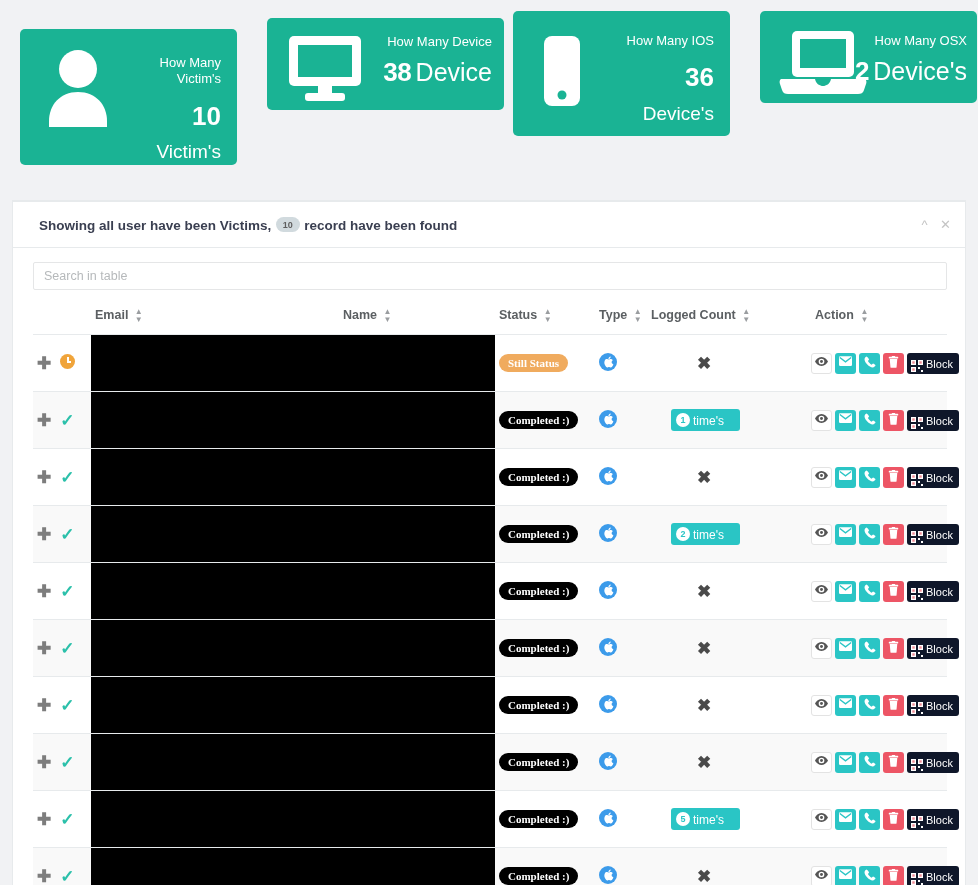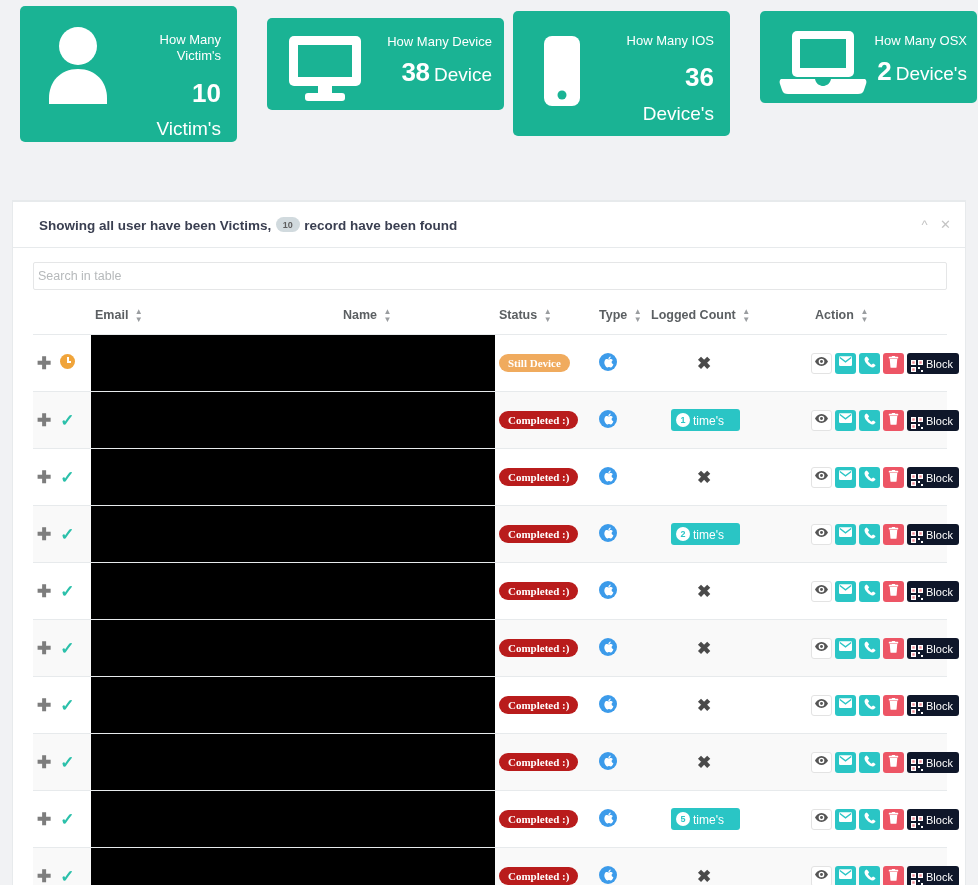--- a/index.html
+++ b/index.html
@@ -38,26 +38,26 @@
     font-size: 13px;
     font-weight: 400;
     display: block;
   }
   .card-value {
     font-size: 26px;
     font-weight: bold;
     letter-spacing: -0.5px;
   }
   .card-unit {
-    font-size: 19px;
+    font-size: 25px;
     font-weight: 400;
   }
 
   
-  #card-victims { left: 20px; top: 6px; width: 217px; height: 136px; }
+  #card-victims { left: 20px; top: 29px; width: 217px; height: 136px; }
   #card-victims .card-icon { left: 26px; top: 20px; }
   #card-victims .card-text { right: 16px; top: 26px; width: 120px; }
   #card-victims .v-num { display:block; font-size: 26px; font-weight: bold; margin-top: 12px;}
   #card-victims .v-unit { display:block; font-size: 19px; margin-top: 8px; }
 
   
   #card-device { left: 267px; top: 18px; width: 237px; height: 92px; }
   #card-device .card-icon { left: 20px; top: 16px; }
   #card-device .card-text { right: 12px; top: 16px; width: 160px; }
   #card-device .d-line { display:block; margin-top: 6px; white-space: nowrap; }
@@ -123,21 +123,21 @@
     color: #c4c4c4;
   }
 
   .panel-body { padding: 14px 20px 0 20px; }
 
   .search-box {
     width: 914px;
     height: 28px;
     border: 1px solid #e5e6e7;
     border-radius: 2px;
-    padding: 0 4px;
+    padding: 0 10px;
     font-size: 12.5px;
     color: #676a6c;
     font-family: "Liberation Sans", sans-serif;
     outline: none;
     display: block;
     background: #fff;
   }
   .search-box::placeholder { color: #b6b9bb; }
 
   
@@ -238,21 +238,21 @@
     display: inline-block;
     border-radius: 10px;
     color: #ffffff;
     font-family: "Liberation Serif", serif;
     font-weight: bold;
     font-size: 11px;
     padding: 3px 9px 3px 9px;
     white-space: nowrap;
   }
   .badge-warning { background: #f0ab5e; }
-  .badge-success { background: #b91c1c; }
+  .badge-success { background: #000000; }
 
   .apple-chip {
     display: inline-block;
     width: 18px; height: 18px;
     border-radius: 50%;
     background: #3c9bea;
     position: relative;
     text-align: center;
   }
   .apple-chip svg { position: absolute; left: 4px; top: 3px; }
@@ -448,21 +448,21 @@
       </thead>
       <tbody id="table-body">
           <tr>
             <td><span class="exp-plus">✚</span><span class="row-flag"><span class="flag-clock"></span></span></td>
             <td>
               <span class="redacted"></span>
             </td>
             <td>
               <span class="redacted"></span>
             </td>
-            <td><span class="badge badge-warning">Still Device</span></td>
+            <td><span class="badge badge-warning">Still Status</span></td>
             <td><span class="apple-chip"><svg width="11" height="12" viewBox="0 0 11 12">
                   <path d="M8.6 6.3c0-1.4 1.1-2.1 1.2-2.1-0.6-1-1.6-1.1-2-1.1-0.8-0.1-1.6 0.5-2 0.5s-1.1-0.5-1.8-0.5c-0.9 0-1.8 0.5-2.2 1.4-1 1.7-0.3 4.2 0.7 5.6 0.5 0.7 1 1.4 1.8 1.4 0.7 0 1-0.5 1.8-0.5s1.1 0.5 1.8 0.4c0.8 0 1.2-0.7 1.7-1.4 0.5-0.8 0.7-1.5 0.8-1.6-0.1 0-1.6-0.6-1.8-2.1z" fill="#fff"></path>
                   <path d="M7.1 2.2c0.4-0.5 0.6-1.1 0.6-1.7-0.6 0-1.3 0.4-1.7 0.9-0.4 0.4-0.7 1.1-0.6 1.7 0.6 0 1.3-0.4 1.7-0.9z" fill="#fff"></path>
                 </svg></span></td>
             <td style="padding-left: 50px;"><span class="count-x">✖</span></td>
             <td style="padding-left: 36px;"><span class="act-group"><span class="act-btn act-view"><svg width="13" height="9" viewBox="0 0 16 11">
                     <path d="M8 0C4 0 1.2 3 0 5.5 1.2 8 4 11 8 11s6.8-3 8-5.5C14.8 3 12 0 8 0z m0 9a3.5 3.5 0 110-7 3.5 3.5 0 010 7z" fill="#555"></path>
                     <circle cx="8" cy="5.5" r="1.8" fill="#555"></circle>
                   </svg></span><span class="act-btn act-mail"><svg width="13" height="10" viewBox="0 0 16 12">
                     <rect x="0" y="0" width="16" height="12" rx="1.5" fill="#fff"></rect>

